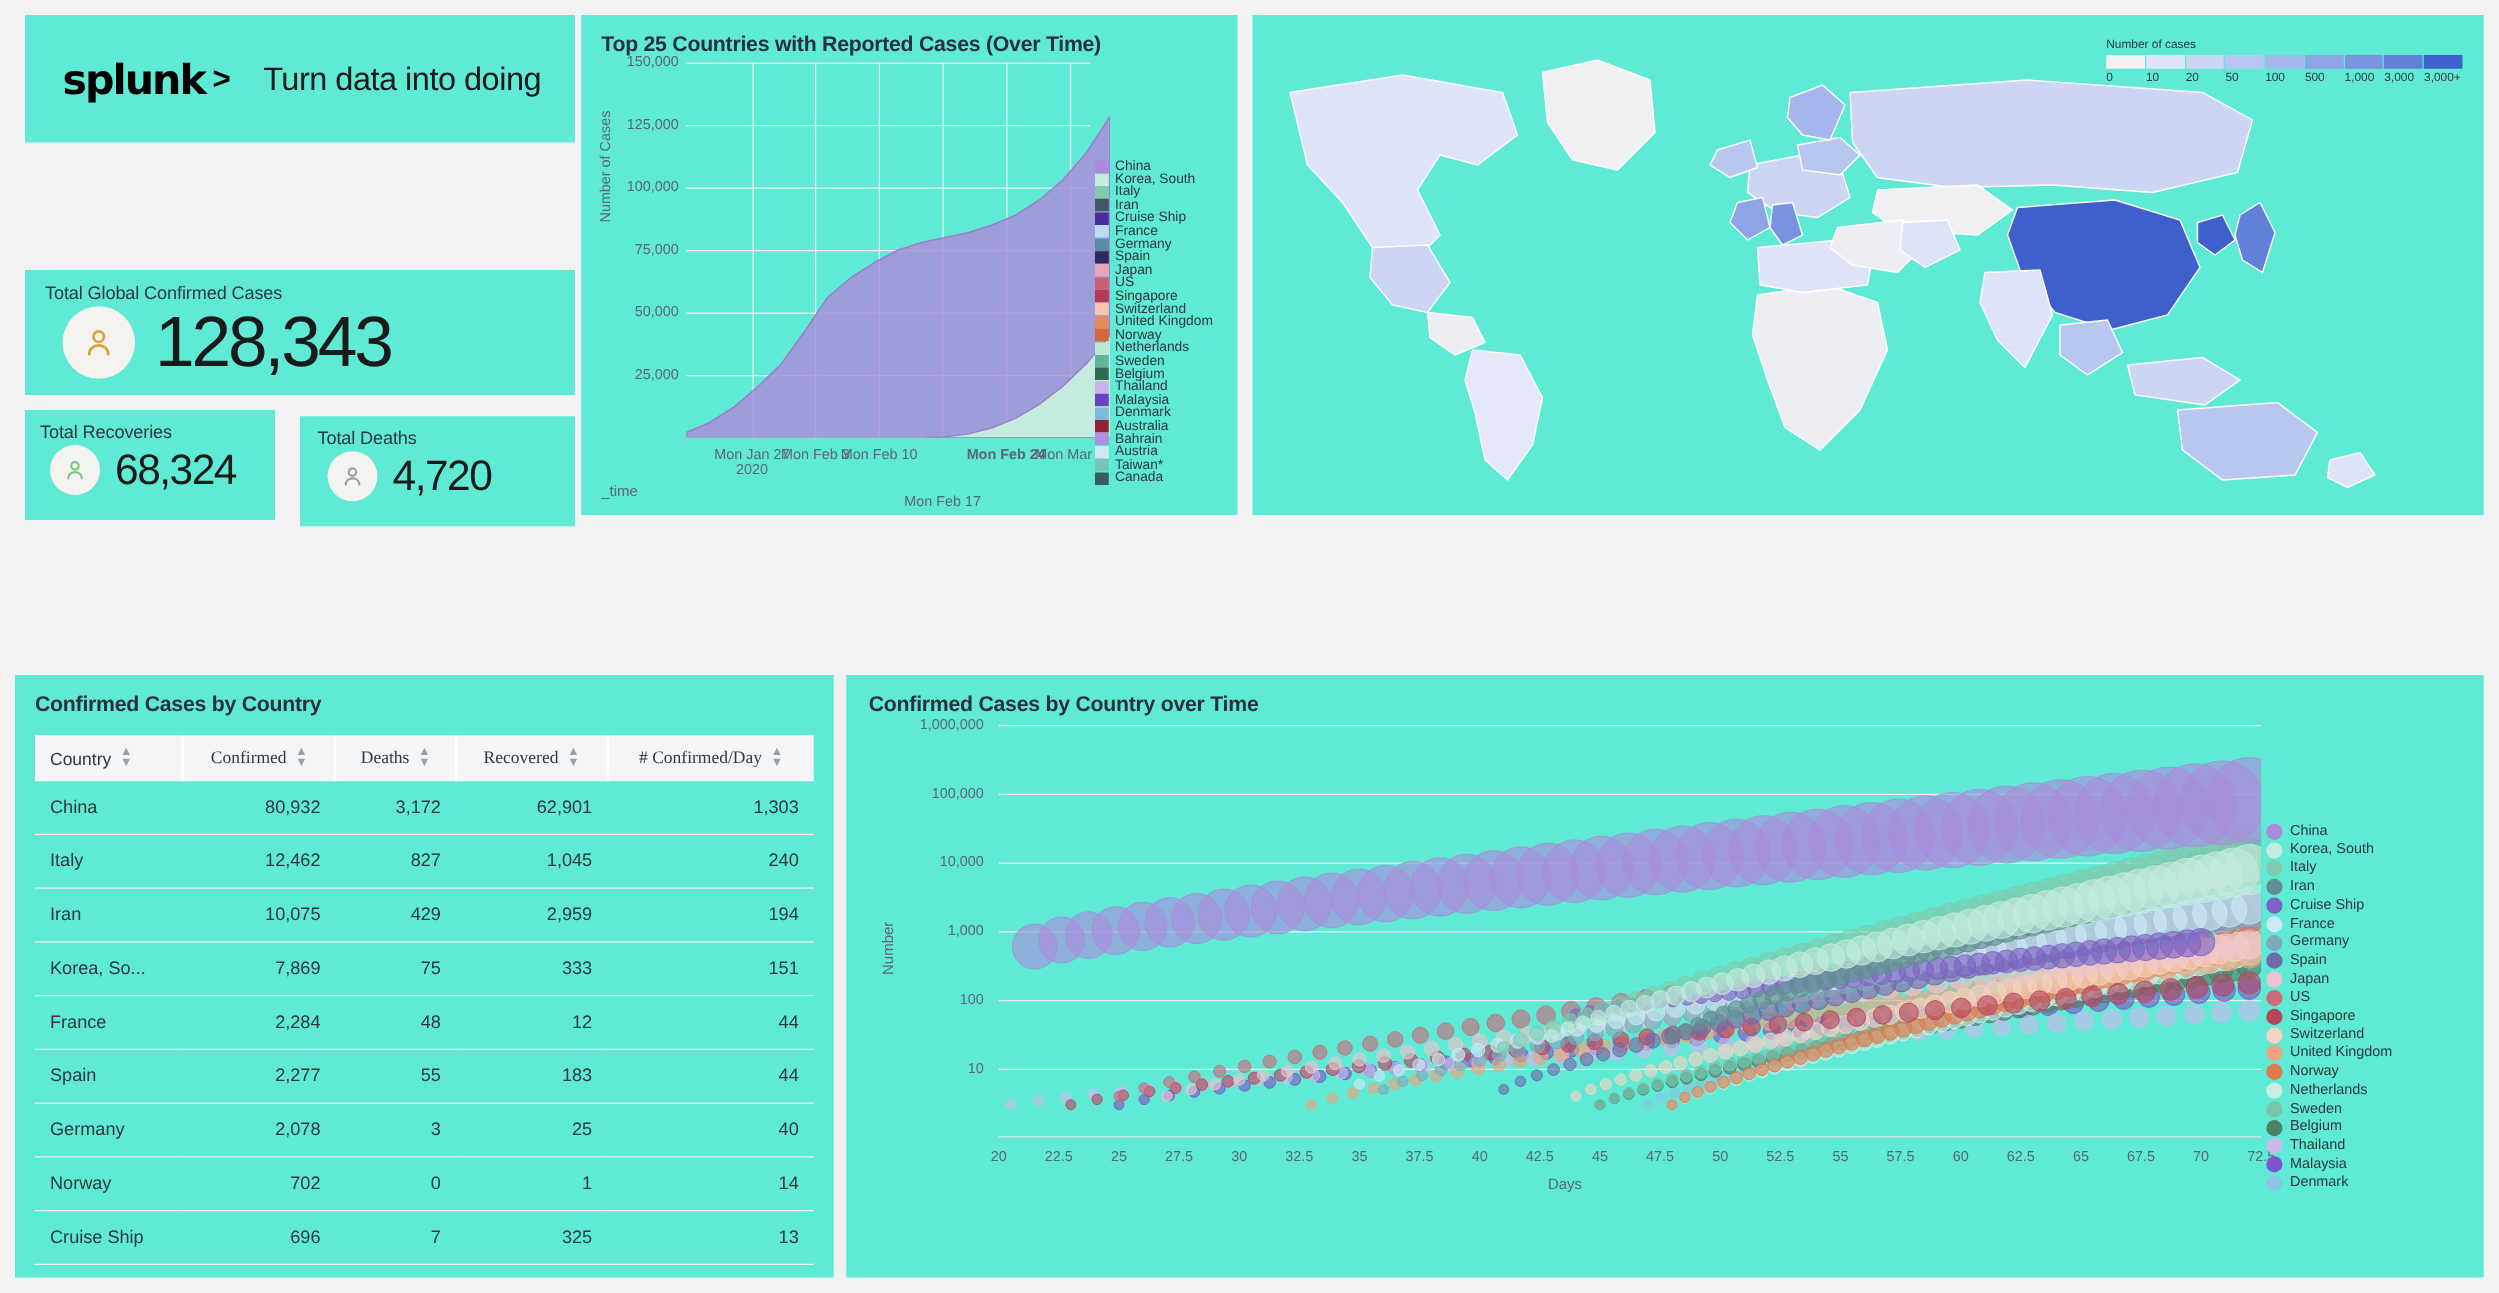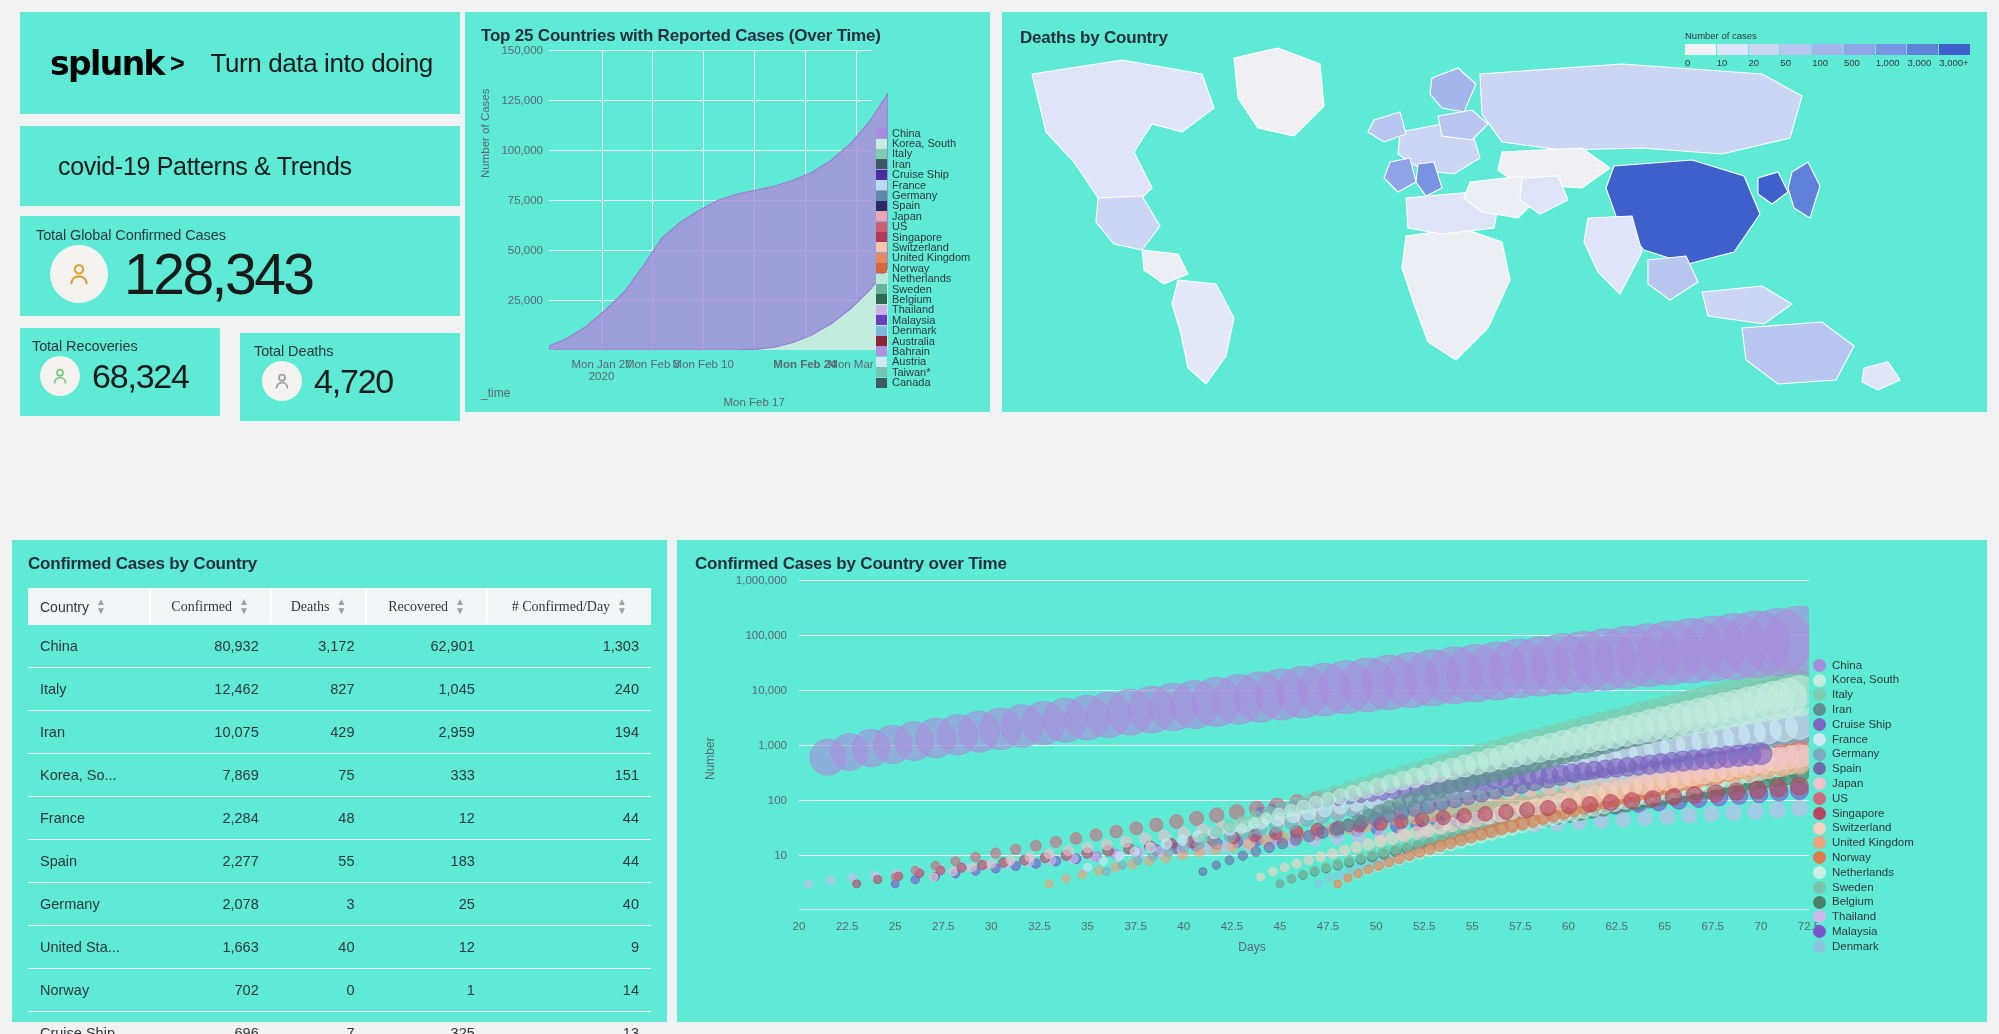--- a/index.html
+++ b/index.html
@@ -111,23 +111,20 @@
 <body>
 
 <div class="dash">
 
   <div class="panel" id="brand-card">
     <span class="splunk-logo">splunk</span>
     <span class="splunk-gt">&gt;</span>
     <span class="tagline">Turn data into doing</span>
   </div>
 
-  <div class="panel" id="title-card">
-    <span class="dash-title">covid-19 Patterns &amp; Trends</span>
-  </div>
 
   <div class="panel" id="kpi-main">
     <div class="kpi-label">Total Global Confirmed Cases</div>
     <div class="kpi-row">
       <div class="kpi-circle">
         <svg width="28" height="28" viewBox="0 0 24 24" fill="none" stroke="#d9a43b" stroke-width="1.9">
           <circle cx="12" cy="8" r="3.6"></circle>
             <path d="M5.5 20c0-3.6 2.9-6 6.5-6s6.5 2.4 6.5 6" stroke-linecap="round"></path>
         </svg>
       </div>
@@ -309,21 +306,20 @@
           </div>
           <div class="leg-row">
             <span class="leg-sw" style="background:#3c5a63"></span>
             <span class="leg-tx">Canada</span>
           </div>
         </div>
     </div>
   </div>
 
   <div class="panel" id="map-panel">
-    <div class="panel-title" style="position:relative;z-index:3;">Deaths by Country</div>
     <div class="map-canvas">
       <svg viewBox="0 0 985 400" width="985" height="400" preserveAspectRatio="none">
         <g stroke="#ffffff" stroke-width="1.1">
 
           <path d="M232 46 L276 36 L318 52 L322 94 L292 124 L256 116 L236 86 Z" fill="#f0f0f3"></path>
 
           <path d="M30 62 L120 48 L200 62 L212 96 L180 120 L150 112 L132 140 L150 176 L120 206 L96 186 L72 150 L44 120 Z" fill="#dfe4f8"></path>
           <path d="M96 186 L140 184 L158 214 L140 238 L112 232 L94 210 Z" fill="#ccd5f4"></path>
           <path d="M140 238 L176 242 L186 262 L162 272 L142 258 Z" fill="#eceef4"></path>
 
@@ -471,27 +467,20 @@
             <td class="num">44</td>
           </tr>
           <tr>
             <td>Germany</td>
             <td class="num">2,078</td>
             <td class="num">3</td>
             <td class="num">25</td>
             <td class="num">40</td>
           </tr>
           <tr>
-            <td>United Sta...</td>
-            <td class="num">1,663</td>
-            <td class="num">40</td>
-            <td class="num">12</td>
-            <td class="num">9</td>
-          </tr>
-          <tr>
             <td>Norway</td>
             <td class="num">702</td>
             <td class="num">0</td>
             <td class="num">1</td>
             <td class="num">14</td>
           </tr>
           <tr>
             <td>Cruise Ship</td>
             <td class="num">696</td>
             <td class="num">7</td>

